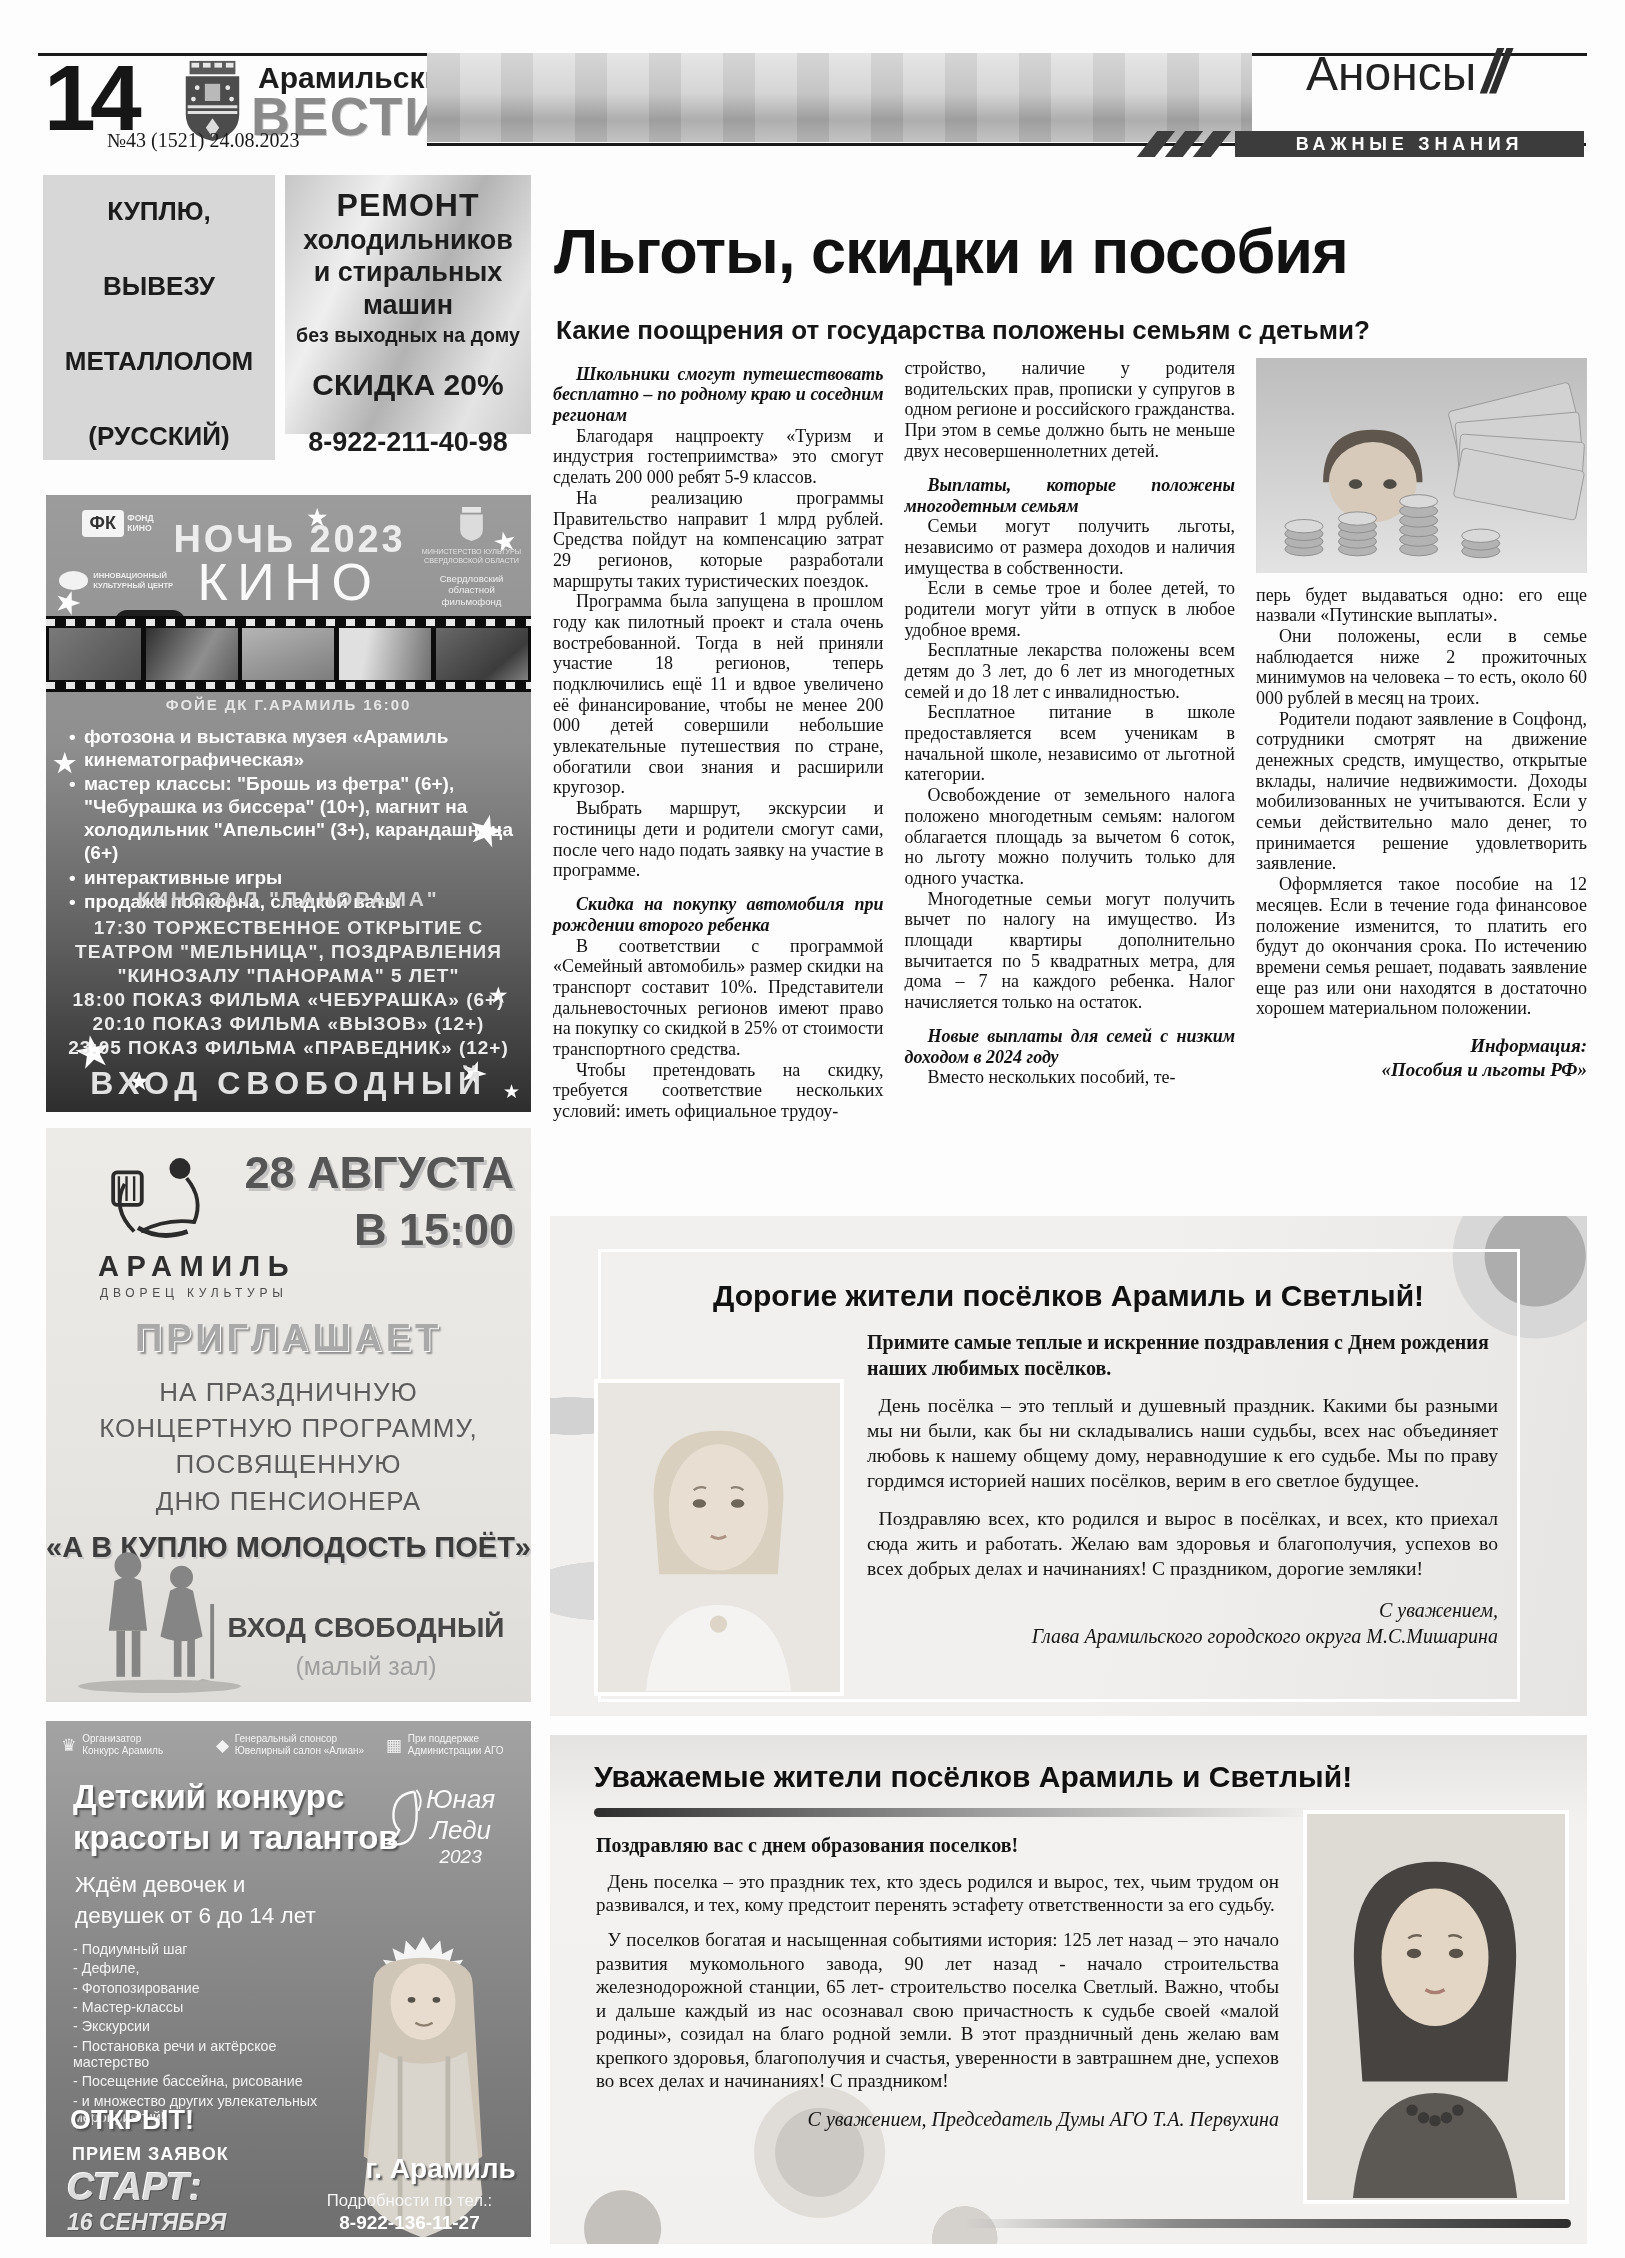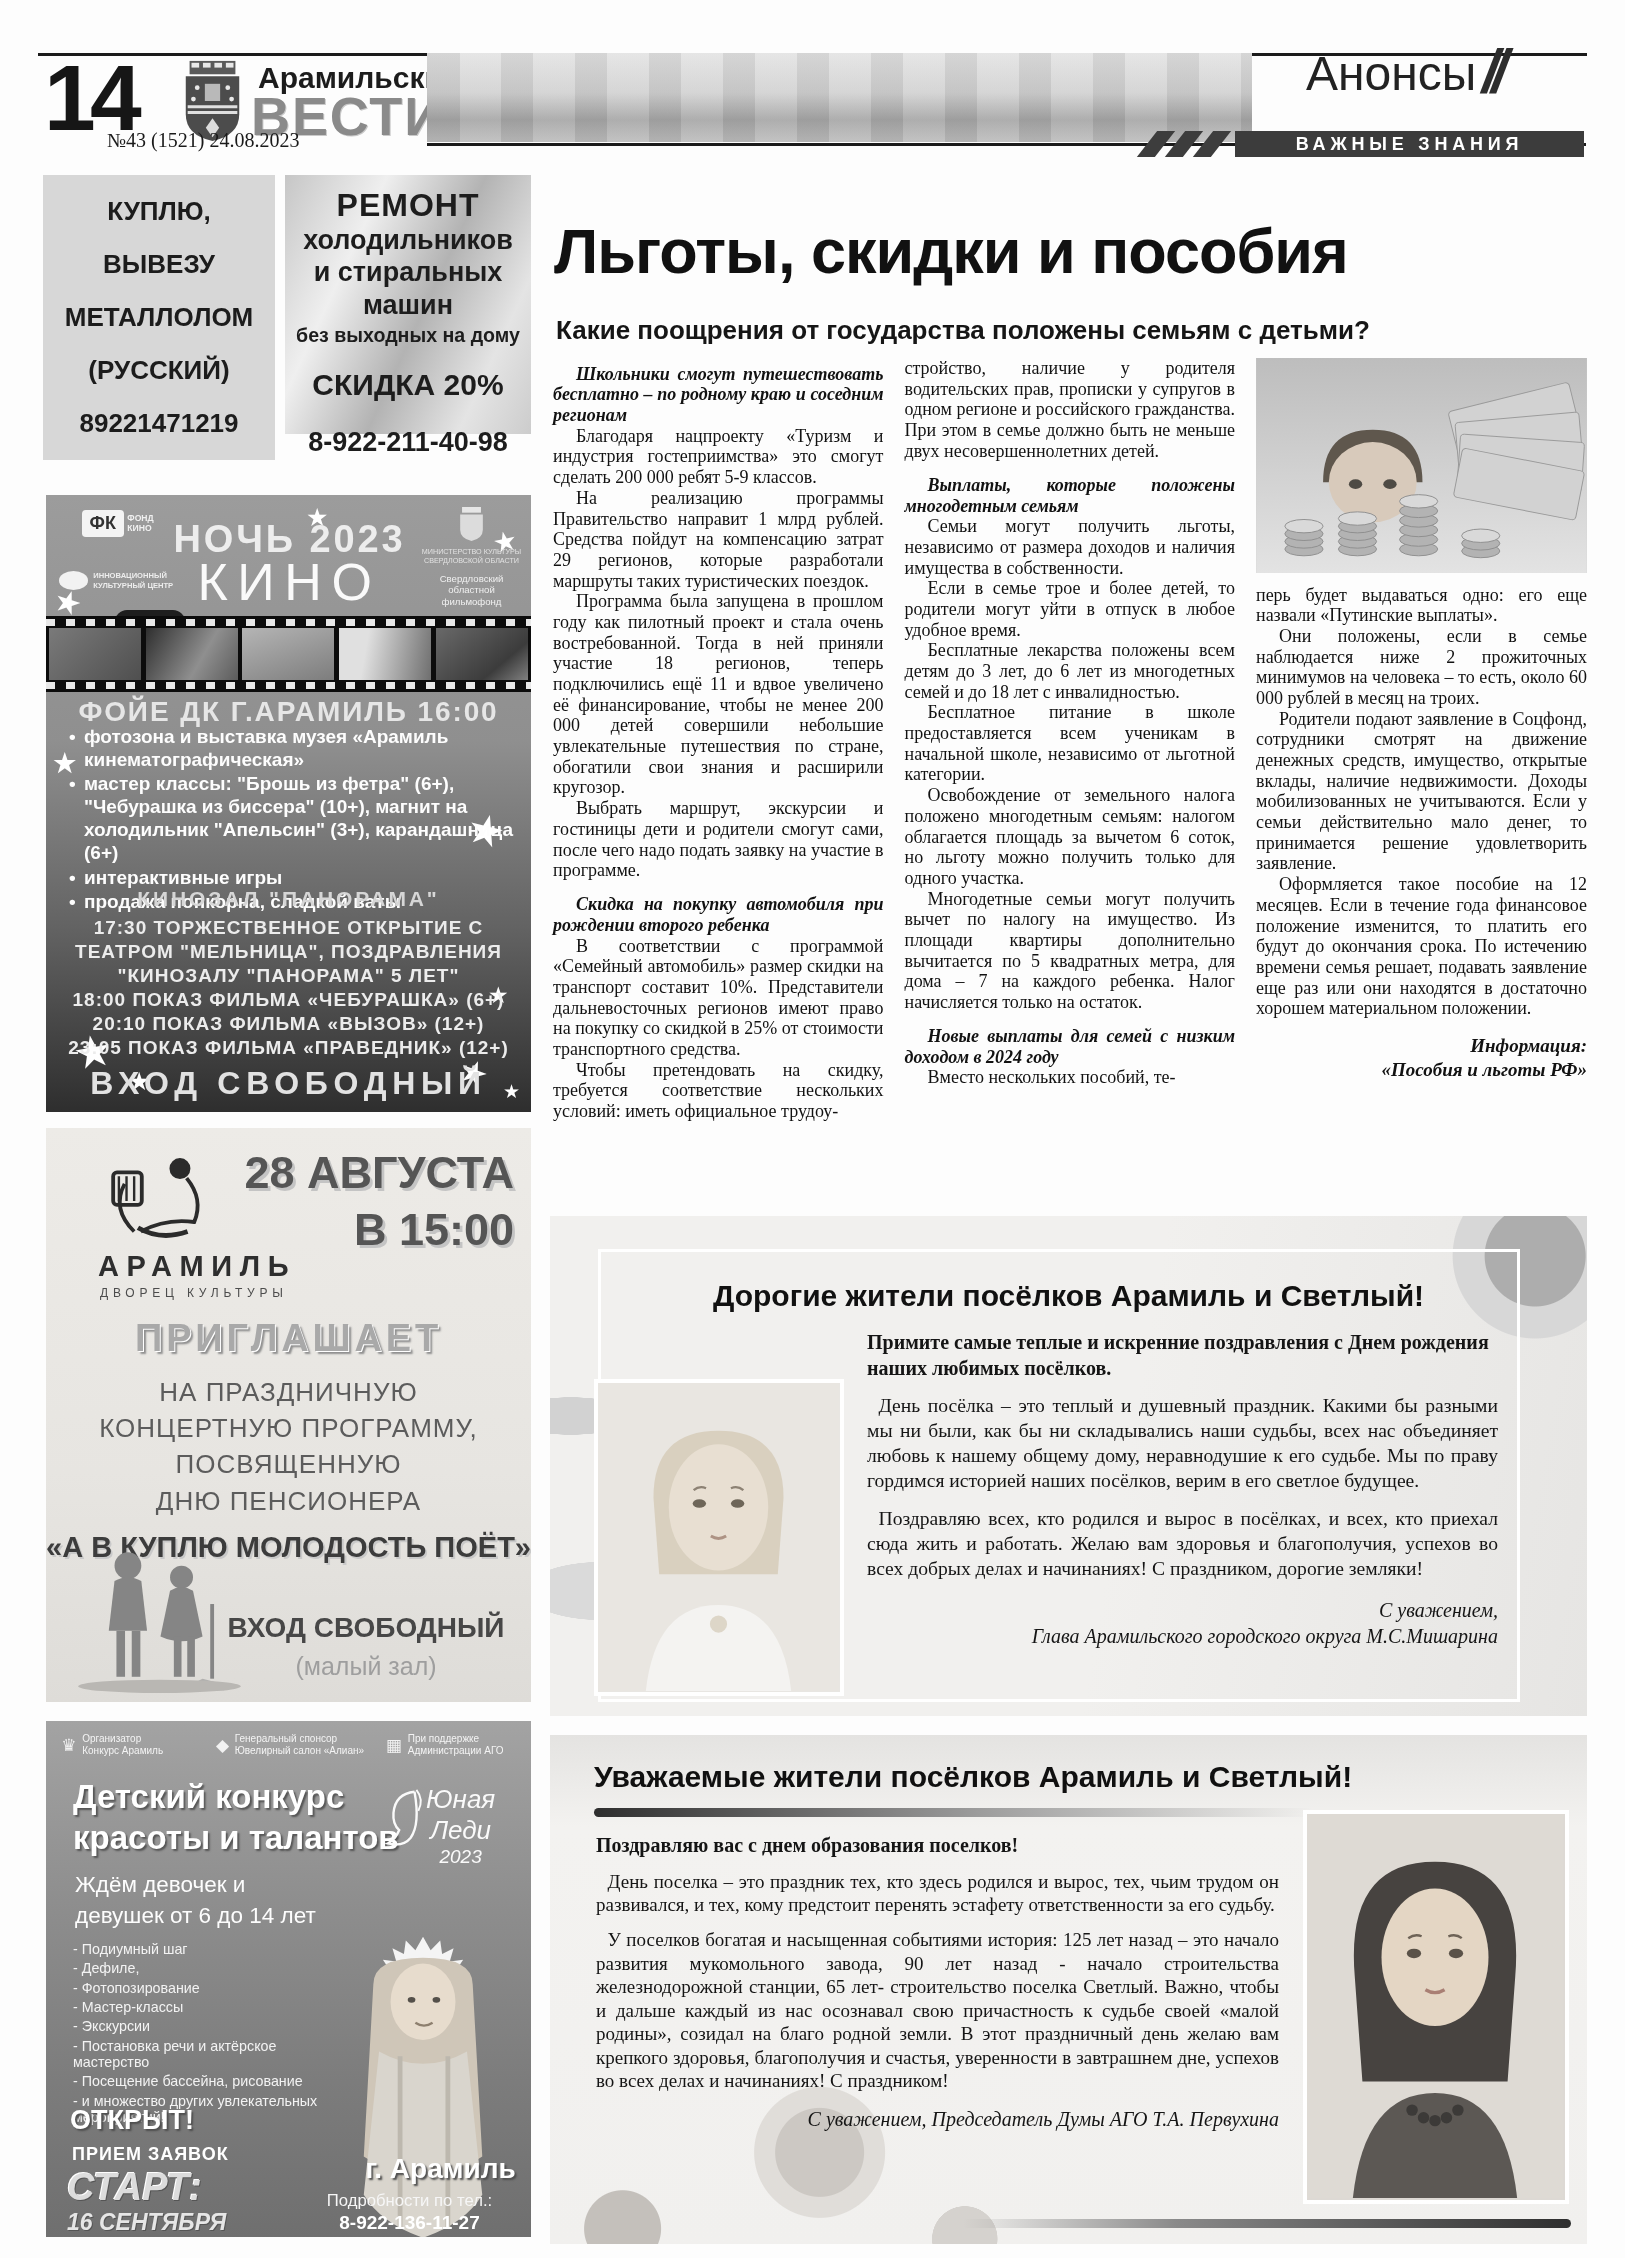--- a/index.html
+++ b/index.html
@@ -31,21 +31,21 @@
   .acol{width:331px;font-family:"Liberation Serif",serif;font-size:18px;line-height:1.15;text-align:justify;color:#121212;}
   .acol p{margin:0;text-indent:23px;}
   .asub{font-weight:bold;font-style:italic;margin-top:13.4px !important;}
   .asub.first{margin-top:5.7px !important;}
   .article-photo{width:331px;height:215px;margin-bottom:11.5px;background:#cfcfcf;}
   .credit{margin-top:15.3px;text-align:right;font-weight:bold;font-style:italic;font-size:19px;line-height:1.25;}
 
   
   .ad-metal{position:absolute;left:43px;top:175px;width:232px;height:285px;background:#d7d7d7;
             display:flex;flex-direction:column;justify-content:space-between;align-items:center;
-            padding:21px 7.6px;box-sizing:border-box;font-weight:bold;font-size:26px;color:#1c1c1c;text-align:center;}
+            padding:21px 7.6px;box-sizing:border-box;font-weight:bold;font-size:26px;color:#1c1c1c;text-align:center;gap:44px;}
   .ad-repair{position:absolute;left:285px;top:175px;width:246px;height:259px;box-sizing:border-box;padding:11.5px 5.7px;
             background:linear-gradient(115deg,#c6c6c6 0%,#efefef 28%,#b3b3b3 55%,#e4e4e4 80%,#cccccc 100%);
             text-align:center;font-weight:bold;color:#1d1d1d;}
   .ad-repair .r-title{font-size:32px;letter-spacing:1px;}
   .ad-repair .r-line{font-size:27px;line-height:1.22;}
   .ad-repair .r-small{font-size:19.6px;margin-top:1.9px;}
   .ad-repair .r-disc{font-size:30px;margin-top:21px;}
   .ad-repair .r-phone{font-size:27px;margin-top:25px;}
 
   
@@ -73,21 +73,21 @@
          display:flex;align-items:center;justify-content:space-between;padding:0 2.9px;box-sizing:border-box;}
   .strip::before,.strip::after{content:"";position:absolute;left:0;width:100%;height:7.6px;
          background:repeating-linear-gradient(90deg,#e8e8e8 0 8.6px,transparent 8.6px 20px);}
   .strip::before{top:2.9px;} .strip::after{bottom:2.9px;}
   .frame{width:92px;height:52px;}
   .f1{background:linear-gradient(135deg,#7a7a7a,#4f4f4f);}
   .f2{background:linear-gradient(120deg,#2f2f2f,#8f8f8f 60%,#5c5c5c);}
   .f3{background:linear-gradient(160deg,#b5b5b5,#7d7d7d);}
   .f4{background:linear-gradient(100deg,#e0e0e0 30%,#6f6f6f);}
   .f5{background:linear-gradient(140deg,#696969,#3c3c3c 70%,#808080);}
-  .foyer{position:absolute;left:0;top:201px;width:100%;text-align:center;font-size:28px;font-weight:bold;
+  .foyer{position:absolute;left:0;top:201px;width:100%;text-align:center;font-size:15px;font-weight:bold;
          color:#e6e6e6;letter-spacing:1.9px;}
   .bullets{position:absolute;left:21px;top:231px;width:447px;font-size:19px;font-weight:bold;line-height:1.2;color:#fdfdfd;}
   .bullets div{margin-bottom:1.9px;padding-left:17px;position:relative;}
   .bullets div::before{content:"•";position:absolute;left:1.9px;}
   .kinozal{position:absolute;left:0;top:392px;width:100%;text-align:center;font-size:21px;font-weight:bold;
            letter-spacing:2.9px;color:#d6d6d6;}
   .sched{position:absolute;left:0;top:421px;width:100%;text-align:center;font-size:19px;font-weight:bold;
          line-height:1.26;letter-spacing:1px;color:#ececec;}
   .c-entry{position:absolute;left:0;top:570px;width:100%;text-align:center;font-size:32px;font-weight:bold;
            letter-spacing:5.7px;color:#e2e2e2;}

